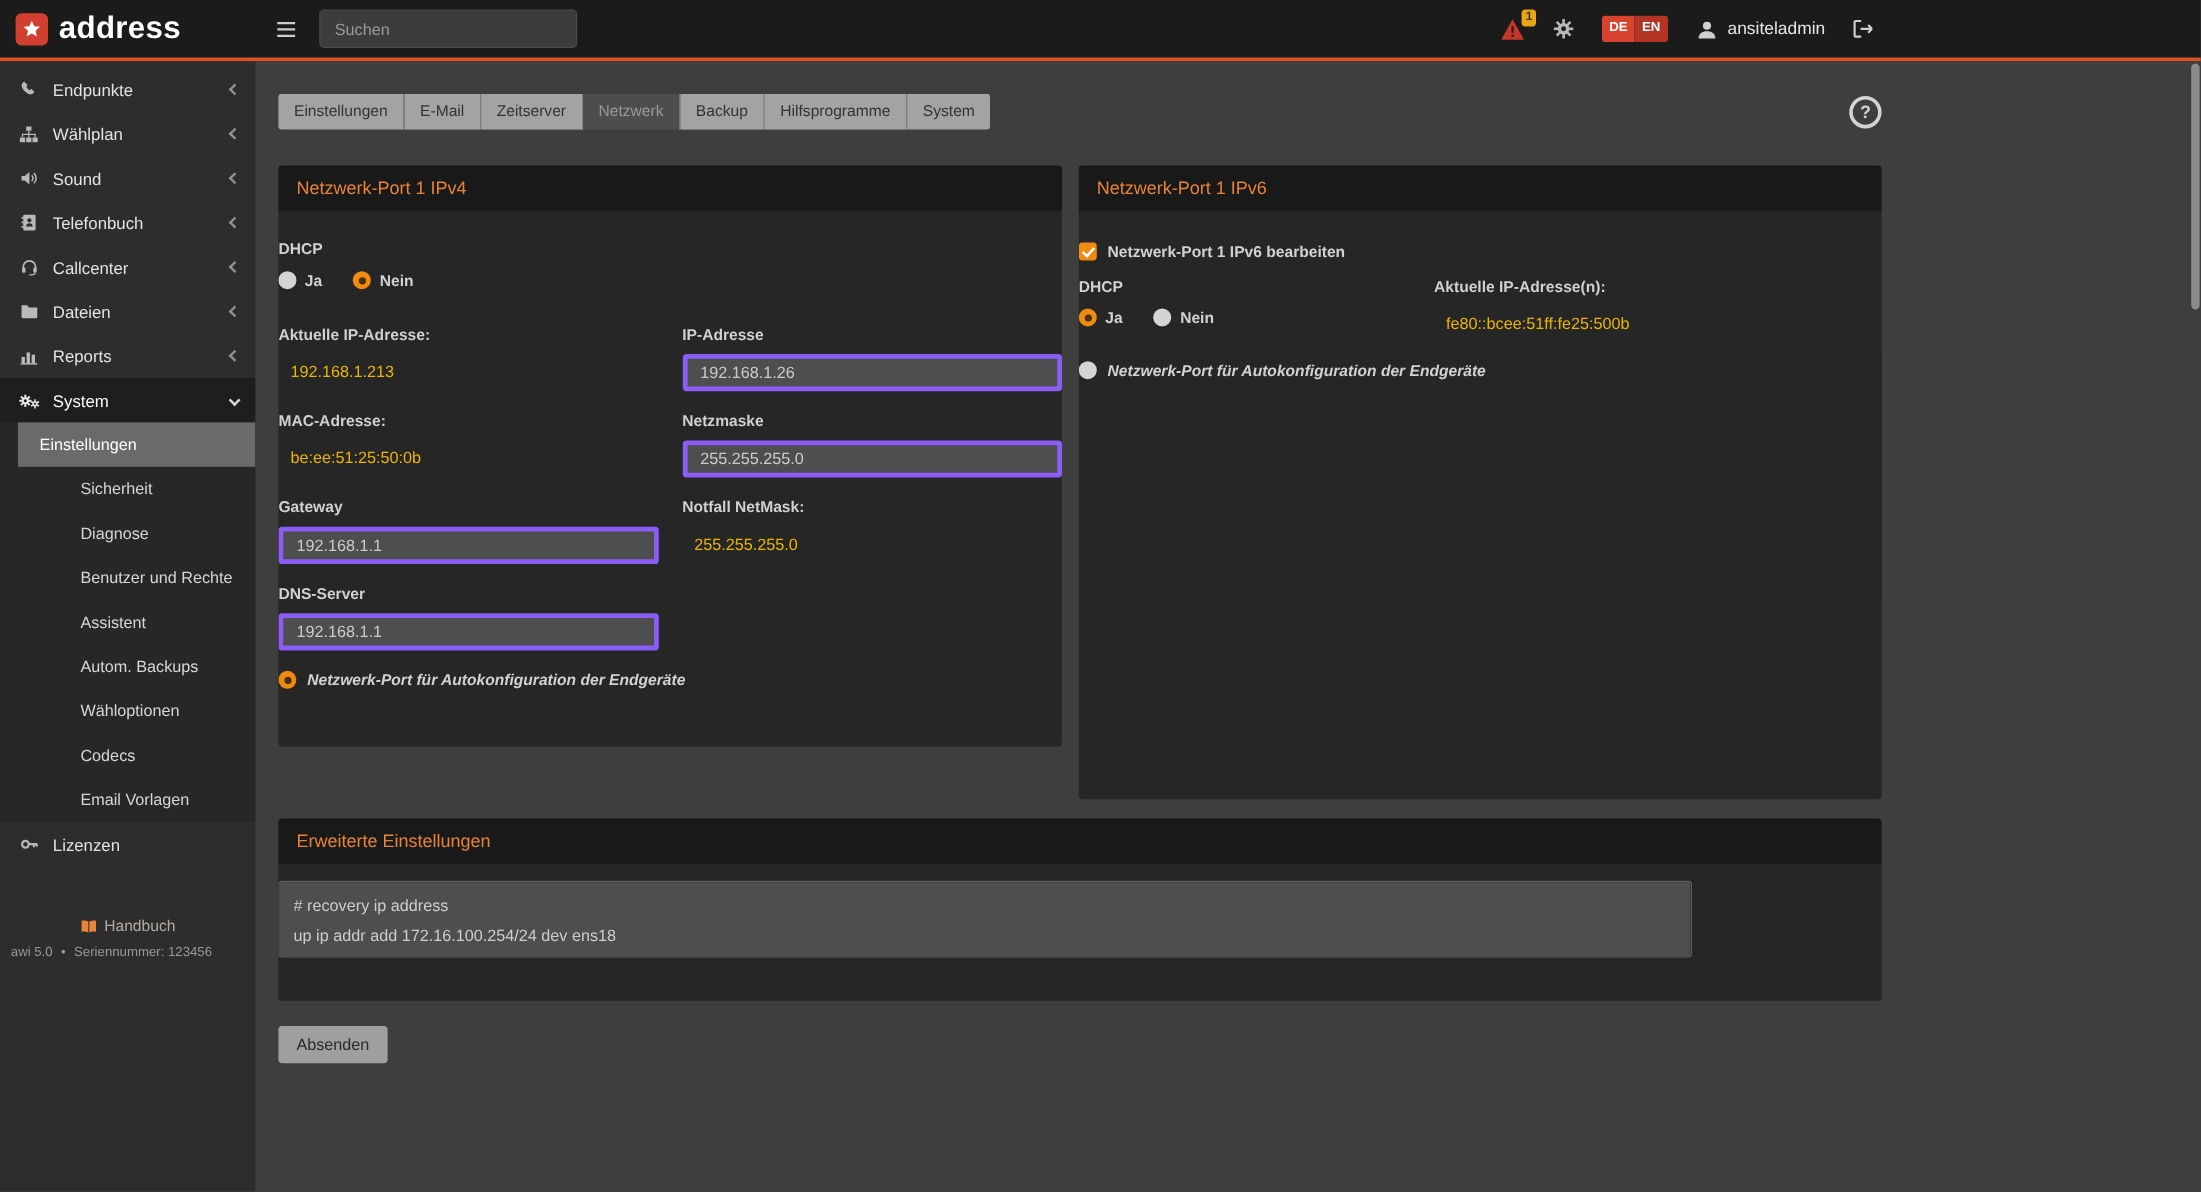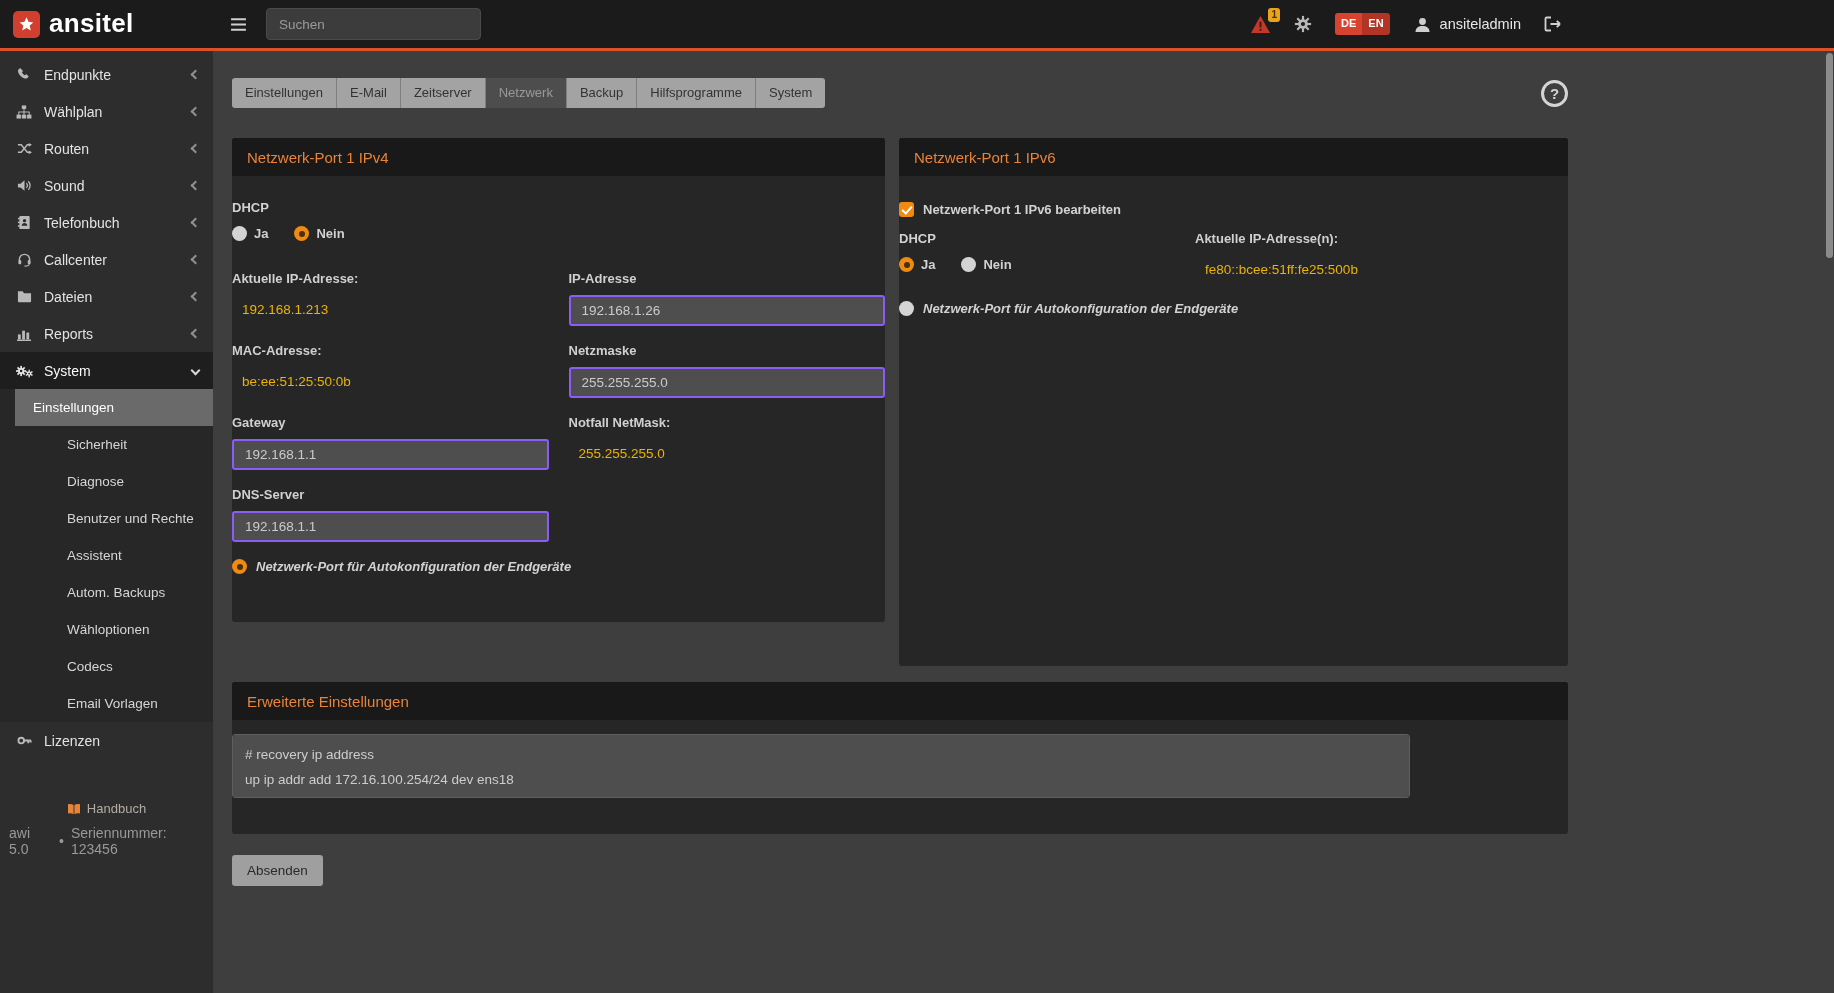--- a/index.html
+++ b/index.html
@@ -37,21 +37,21 @@
   .side-item .chev { margin-left:auto; }
   .side-item.system { background:#1e1e1e; color:#fafafa; }
   .submenu { background:#272727; }
   .sub-item { height:37px; display:flex; align-items:center; padding-left:33px; color:#d6d6d6; font-size:13.5px; cursor:pointer;margin-left:34px; }
   .sub-item.active { background:#6a6a6a; color:#fff; margin-left:15px; padding-left:18px; }
   .chev { width:7px; height:7px; border-right:2px solid #909090; border-bottom:2px solid #909090; flex:none; }
   .chev-left { transform:rotate(135deg); }
   .chev-down { transform:rotate(45deg); border-color:#d6d6d6; }
   .side-footer { margin-top:42px; }
   .handbuch { display:flex; align-items:center; justify-content:center; gap:6px; color:#b3aca1; font-size:13px; cursor:pointer; }
-  .version { margin-top:9px; display:flex; align-items:center; gap:7px; padding-left:9px; color:#999; font-size:14px; }
+  .version { margin-top:9px; display:flex; align-items:center; gap:7px; padding-left:9px; color:#999; font-size:11px; }
   
   .main { position:absolute; left:213px; top:51px; right:0; bottom:0; background:#3e3e3e; overflow:hidden; }
   .content { width:1336px; margin-left:19px; padding-top:27px; }
   .tabs-row { display:flex; align-items:center; justify-content:space-between; }
   .tabs { display:flex; }
   .tab { background:#a3a3a3; color:#333; font-size:13px; padding:8px 13px; cursor:pointer; border-right:1px solid #7f7f7f; line-height:1.1; }
   .tab:first-child { border-radius:3px 0 0 3px; }
   .tab:last-child { border-radius:0 3px 3px 0; border-right:none; }
   .tab.active { background:#4d4d4d; color:#999; }
   .help { width:27px; height:27px; border:3px solid #d4d4d4; border-radius:50%; color:#d4d4d4; font-weight:bold; font-size:15px; display:flex; align-items:center; justify-content:center; cursor:pointer; flex:none; }
@@ -63,21 +63,21 @@
   .panel-body { padding:14px 0; }
   .group-label { font-size:13px; font-weight:bold; color:#d2d2d2; margin-top:12px; }
   .radio-group { display:flex; gap:26px; margin-top:11px; }
   .radio-item { display:flex; align-items:flex-end; gap:7px; font-size:13px; font-weight:bold; color:#d2d2d2; cursor:pointer; }
   .radio { width:15px; height:15px; border-radius:50%; background:#d4d4d4; position:relative; flex:none; }
   .radio.on { background:#ef8a12; }
   .radio.on::after { content:""; position:absolute; left:4.5px; top:4.5px; width:6px; height:6px; border-radius:50%; background:#49300b; }
   .fields-grid { display:grid; grid-template-columns:1fr 1fr; column-gap:20px; row-gap:17px; margin-top:30px; }
   .flabel { font-size:13px; font-weight:bold; color:#d0d0d0; margin-bottom:9px; }
   .fstatic { font-size:13.5px; color:#eab308; padding-left:10px; padding-top:7px; }
-  .finput { width:100%; height:31px; background:#4e4e4e; border:2px solid #8b5cf6; border-radius:3px; color:#cbcbcb; font-size:13.5px; padding:0 11px; font-family:inherit; }
+  .finput { width:100%; height:31px; background:#4e4e4e; border:4px solid #8b5cf6; border-radius:3px; color:#cbcbcb; font-size:13.5px; padding:0 11px; font-family:inherit; }
   .autoconfig { margin-top:17px; display:flex; align-items:center; gap:9px; font-size:13px; font-weight:bold; color:#d2d2d2; cursor:pointer;font-style:italic; }
   .check-row { display:flex; align-items:center; gap:9px; margin-top:12px; font-size:13px; font-weight:bold; color:#d2d2d2; cursor:pointer; }
   .checkbox { width:15px; height:15px; background:#ef8a12; border-radius:3px; position:relative; flex:none; }
   .checkbox::after { content:""; position:absolute; left:5px; top:1.5px; width:4px; height:8px; border-right:2px solid #fff; border-bottom:2px solid #fff; transform:rotate(42deg); }
   .ipv6-grid { display:grid; grid-template-columns:296px 1fr; margin-top:14px; }
   .ipv6-grid .group-label { margin-top:0; }
   .panel-advanced { width:1336px; height:152px; margin-top:16px; }
   .adv-text { width:1178px; height:64px; background:#4e4e4e; border:1px solid #5e5e5e; border-radius:3px; color:#cdcdcd; font-size:13.5px; font-family:inherit; padding:8px 12px; resize:none; line-height:1.85; display:block; }
   .submit { margin-top:21px; background:#9f9f9f; color:#2a2a2a; border:none; border-radius:3px; font-size:13.5px; padding:8px 15px; font-family:inherit; cursor:pointer; }
   .scroll-thumb { position:absolute; right:1px; top:53px; width:7px; height:205px; background:#8b8b8b; border-radius:4px; cursor:pointer; }
@@ -85,21 +85,21 @@
 </head>
 <body>
 
 <header class="topbar">
   <div class="logo">
     <span class="logo-mark">
       <svg viewBox="0 0 16 16" width="17" height="17">
           <path d="M8 1.2 9.9 5.5 14.4 6 11 9l1 4.6L8 11.2 4 13.6 5 9 1.6 6l4.5-.5z" fill="#fff"></path>
         </svg>
     </span>
-    <span class="logo-text">ansitel</span>
+    <span class="logo-text">address</span>
   </div>
   <button class="hamburger">
     <svg viewBox="0 0 16 14" width="17" height="15">
         <path d="M1 2h14M1 7h14M1 12h14" stroke="#cfcfcf" stroke-width="1.8"></path>
       </svg>
   </button>
   <input class="search" type="text" placeholder="Suchen" style="">
   <div class="top-right">
     <div class="alert">
       <svg viewBox="0 0 22 20" width="21" height="19">
@@ -159,36 +159,20 @@
             <g fill="#b9b9b9">
               <rect x="6.5" y="0.5" width="5" height="4"></rect>
               <rect x="0.5" y="11" width="5" height="4.5"></rect>
               <rect x="6.5" y="11" width="5" height="4.5"></rect>
               <rect x="12.5" y="11" width="5" height="4.5"></rect>
             </g>
             <path d="M9 4.5V8M3 11V8h12v3M9 8v3" stroke="#b9b9b9" stroke-width="1.2" fill="none"></path>
           </svg>
         </span>
       <span>Wählplan</span>
-      <span class="chev chev-left"></span>
-    </div>
-    <div class="side-item">
-      <span class="sicon">
-          <svg viewBox="0 0 16 16" width="15" height="15">
-            <g stroke="#b9b9b9" stroke-width="1.5" fill="none">
-              <path d="M1 4h3.5L11 12h2"></path>
-              <path d="M1 12h3.5L11 4h2"></path>
-            </g>
-            <g fill="#b9b9b9">
-              <path d="M12.5 2l3.5 2-3.5 2z"></path>
-              <path d="M12.5 10l3.5 2-3.5 2z"></path>
-            </g>
-          </svg>
-        </span>
-      <span>Routen</span>
       <span class="chev chev-left"></span>
     </div>
     <div class="side-item">
       <span class="sicon">
           <svg viewBox="0 0 16 16" width="15" height="15">
             <path fill="#b9b9b9" d="M1 6v4h2.8L8 13.5v-11L3.8 6z"></path>
             <path d="M10 5.5c1.5 1.3 1.5 3.7 0 5M12 3.5c2.6 2.4 2.6 6.6 0 9" stroke="#b9b9b9" stroke-width="1.4" fill="none"></path>
           </svg>
         </span>
       <span>Sound</span>

